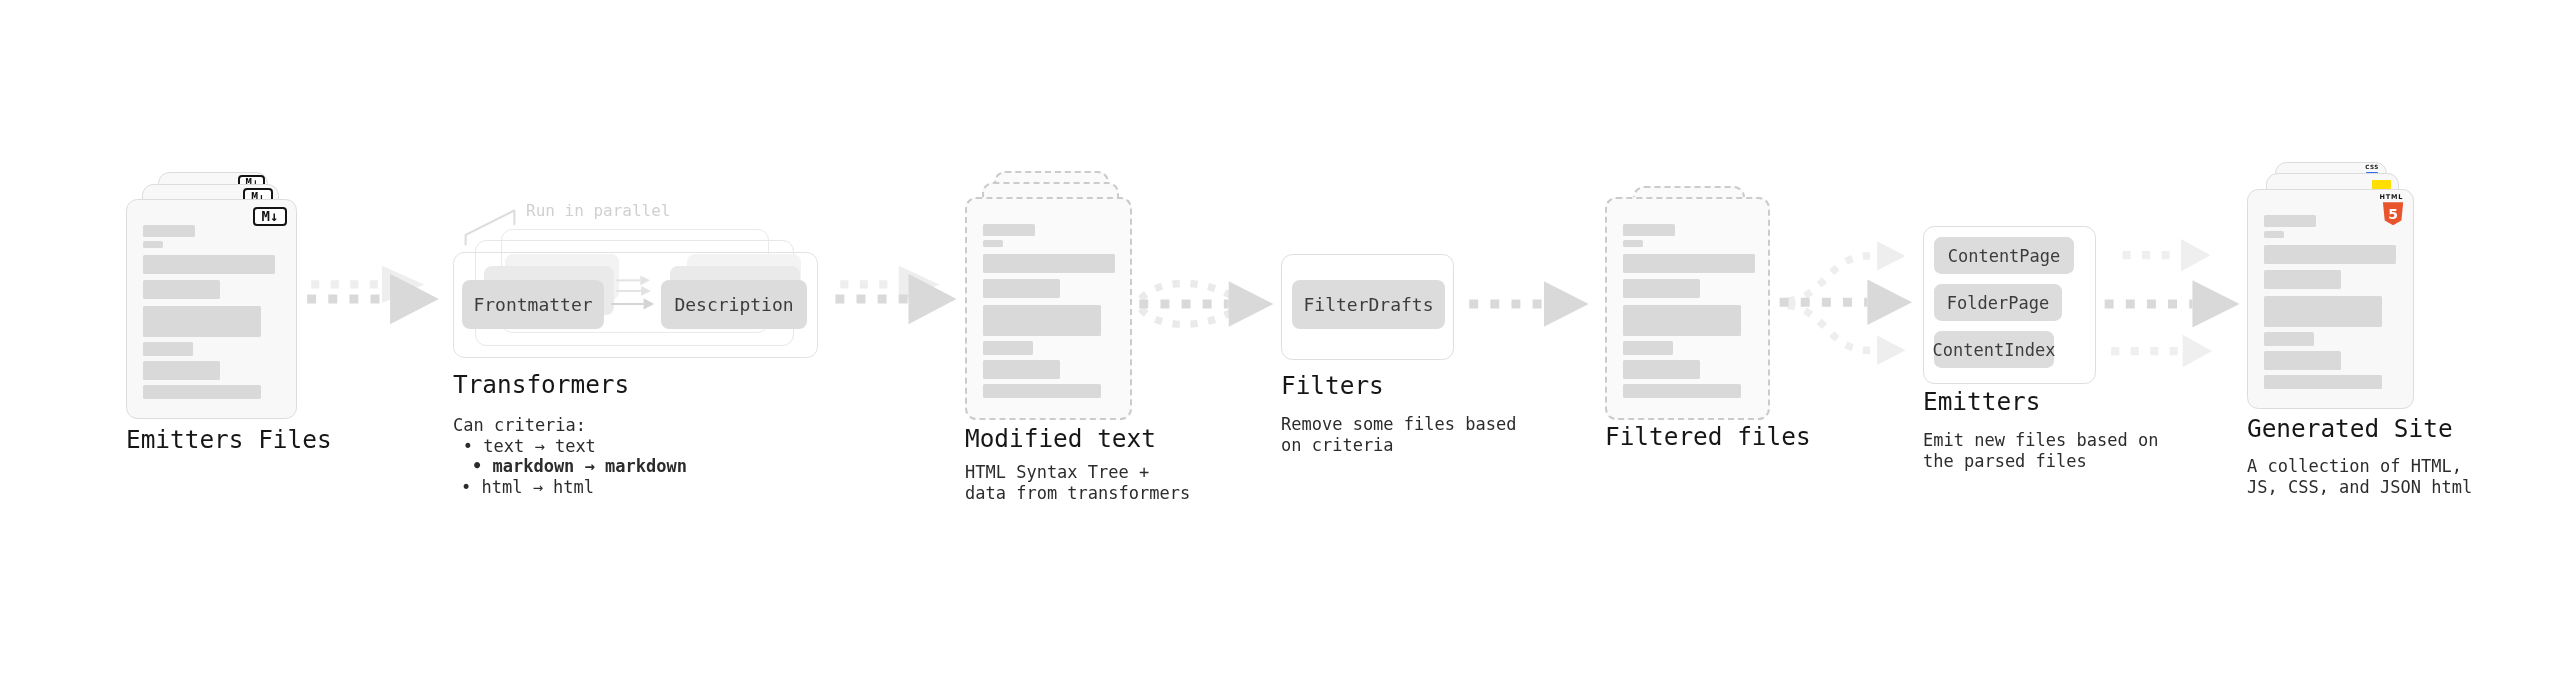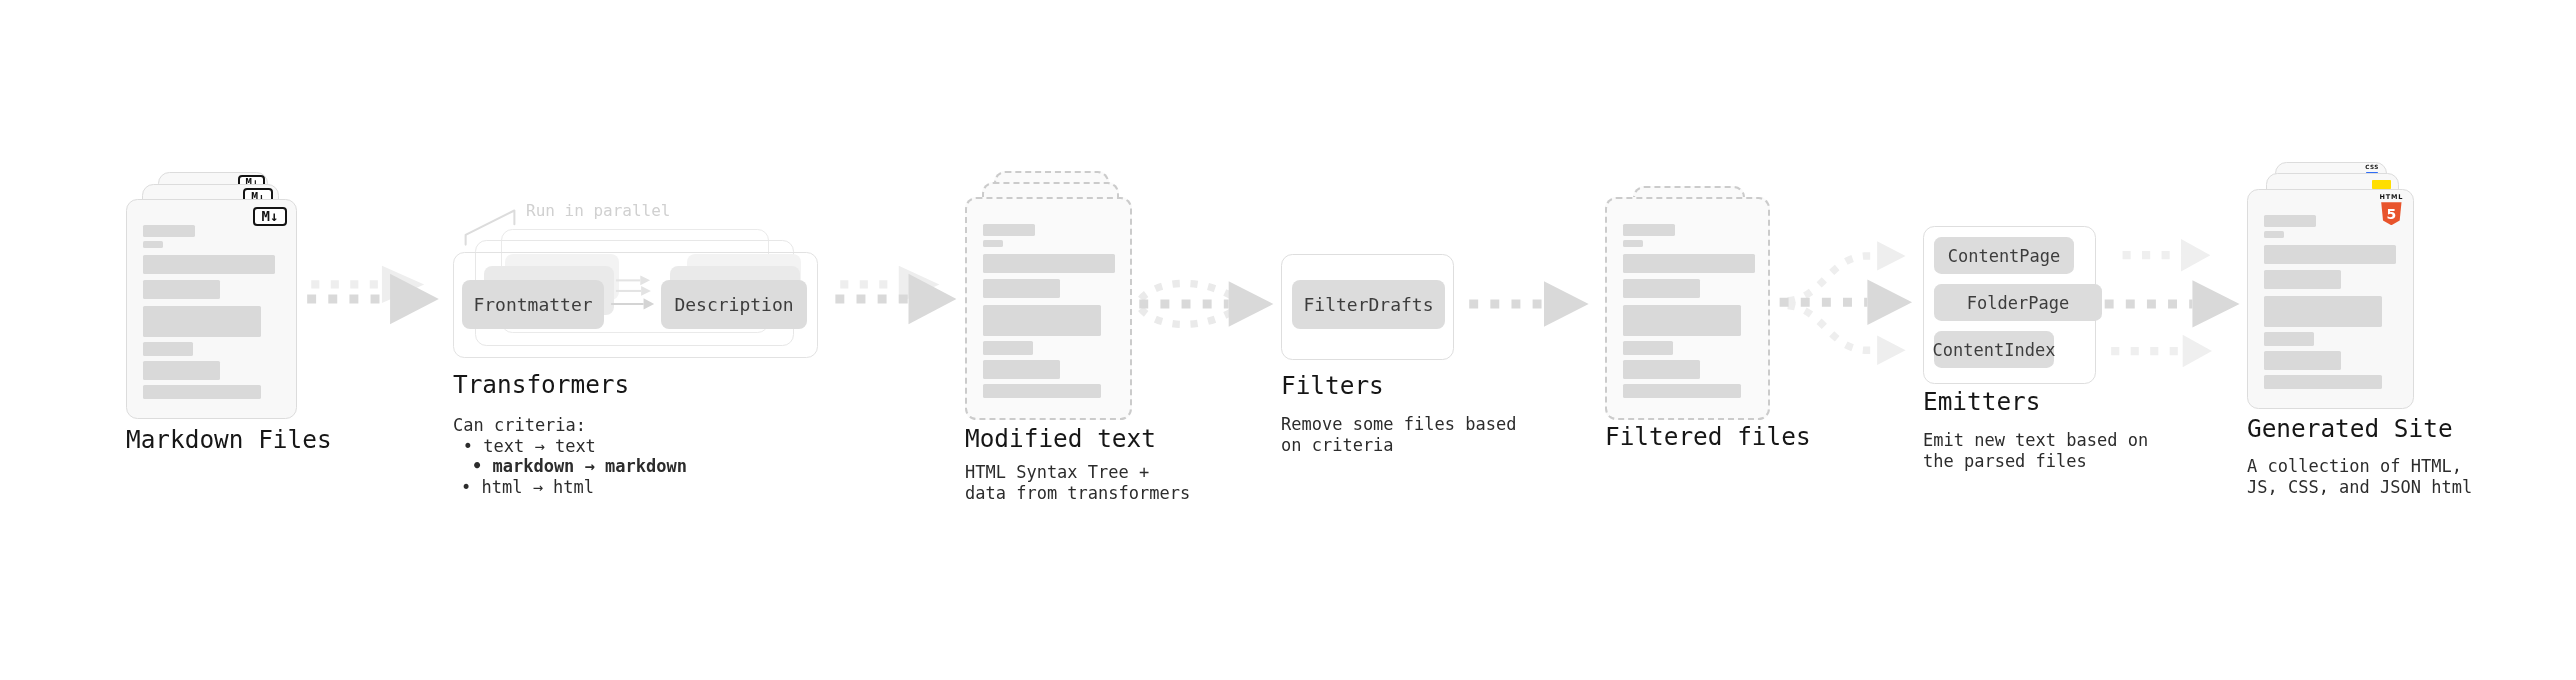--- a/index.html
+++ b/index.html
@@ -29,21 +29,21 @@
   .annotation{position:absolute;font-size:16px;color:#d0d0d0;white-space:nowrap;}
   
   .md-badge{position:absolute;box-sizing:border-box;background:#ffffff;border:2px solid #141414;border-radius:4.1px;
             color:#141414;font-weight:bold;display:flex;align-items:center;justify-content:center;}
   
   .css-badge{position:absolute;display:flex;flex-direction:column;align-items:center;}
   .css-badge .css-txt{font-size:5.7px;font-weight:bold;color:#141414;letter-spacing:0.4px;line-height:5.7px;
                       font-family:"DejaVu Sans","Liberation Sans",sans-serif;}
   .css-badge .css-bar{width:12.2px;height:2.4px;border-radius:0.8px;margin-top:0.8px;}
   .js-badge{position:absolute;border-radius:0.8px;}
-  .html5-badge{position:absolute;display:flex;flex-direction:column;align-items:center;}
+  .html5-badge{position:absolute;display:flex;flex-direction:column;align-items:flex-end;}
   .html5-badge .html-txt{font-size:6.5px;font-weight:bold;color:#141414;letter-spacing:0.8px;line-height:7.3px;
                          font-family:"DejaVu Sans","Liberation Sans",sans-serif;}
   .html5-badge .shield{width:20.3px;height:23px;margin-top:0.8px;display:flex;align-items:center;justify-content:center;
                        clip-path:polygon(0 0,100% 0,91% 80%,50% 100%,9% 80%);}
   .html5-badge .shield span{color:#ffffff;font-weight:bold;font-size:14px;line-height:14px;
                             font-family:"DejaVu Sans","Liberation Sans",sans-serif;}
   svg.overlay{position:absolute;left:0;top:0;pointer-events:none;}
 </style>
 </head>
 <body>
@@ -62,21 +62,21 @@
       <div class="doc-bars"></div>
     <div class="bar" style="left: 16.3px; top: 25px; width: 52px; height: 12.2px; background: rgb(217, 217, 217);"></div>
         <div class="bar" style="left: 16.3px; top: 41px; width: 19.5px; height: 6.5px; background: rgb(217, 217, 217);"></div>
         <div class="bar" style="left: 16.3px; top: 55px; width: 132px; height: 18.7px; background: rgb(217, 217, 217);"></div>
         <div class="bar" style="left: 16.3px; top: 80px; width: 77px; height: 18.7px; background: rgb(217, 217, 217);"></div>
         <div class="bar" style="left: 16.3px; top: 106px; width: 118px; height: 31px; background: rgb(217, 217, 217);"></div>
         <div class="bar" style="left: 16.3px; top: 142px; width: 50px; height: 14px; background: rgb(217, 217, 217);"></div>
         <div class="bar" style="left: 16.3px; top: 161px; width: 77px; height: 18.7px; background: rgb(217, 217, 217);"></div>
         <div class="bar" style="left: 16.3px; top: 185px; width: 118px; height: 14px; background: rgb(217, 217, 217);"></div>
       </div>
-    <div class="h" style="left:126px;top:426px;">Markdown Files</div>
+    <div class="h" style="left:126px;top:426px;">Emitters Files</div>
   </div>
 
   <div>
     <div class="frame" style="left:501px;top:229px;width:268px;height:104px;border-color:#eaeaea;"></div>
     <div class="frame" style="left:475px;top:240px;width:319px;height:106px;border-color:#e7e7e7;"></div>
     <div class="frame" style="left:453px;top:252px;width:365px;height:106px;border-color:#e2e2e2;"></div>
 
     <div class="annotation" style="left:526px;top:201px;">Run in parallel</div>
 
     <div class="chip ghost2" style="left:505px;top:254px;width:114px;height:46px;"></div>
@@ -139,25 +139,25 @@
         <div class="bar" style="left: 16.3px; top: 142px; width: 50px; height: 14px; background: rgb(217, 217, 217);"></div>
         <div class="bar" style="left: 16.3px; top: 161px; width: 77px; height: 18.7px; background: rgb(217, 217, 217);"></div>
         <div class="bar" style="left: 16.3px; top: 185px; width: 118px; height: 14px; background: rgb(217, 217, 217);"></div>
       </div>
     <div class="h" style="left:1605px;top:423px;">Filtered files</div>
   </div>
 
   <div>
     <div class="panel" style="left:1923px;top:226px;width:173px;height:158px;"></div>
     <div class="chip small" style="left:1934px;top:237px;width:140px;height:37px;">ContentPage</div>
-    <div class="chip small" style="left:1934px;top:284px;width:168px;height:37px;">FolderPage</div>
+    <div class="chip small" style="left:1934px;top:284px;width:128px;height:37px;">FolderPage</div>
     <div class="chip small" style="left:1934px;top:331px;width:120px;height:37px;">ContentIndex</div>
     <div class="h" style="left:1923px;top:388px;">Emitters</div>
     <div class="d" style="left:1923px;top:430px;">
-      <div class="line">Emit new text based on</div>
+      <div class="line">Emit new files based on</div>
       <div class="line">the parsed files</div>
     </div>
   </div>
 
   <div>
     <div class="doc abs" style="left:2275px;top:162px;width:112px;height:57px;">
       <div class="css-badge" style="right:7.3px;top:2.4px;">
         <span class="css-txt">CSS</span>
         <span class="css-bar" style="background: rgb(47, 109, 246);"></span>
       </div>

